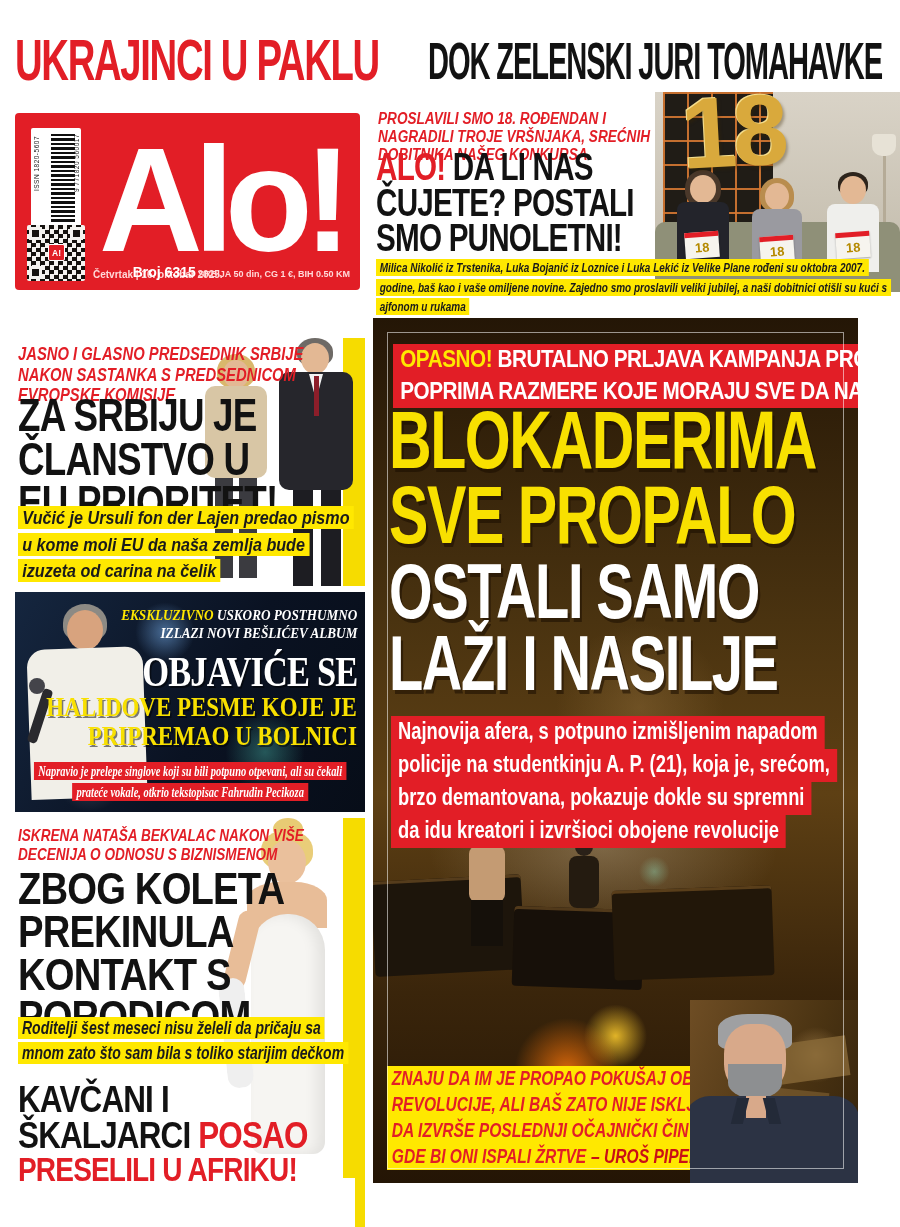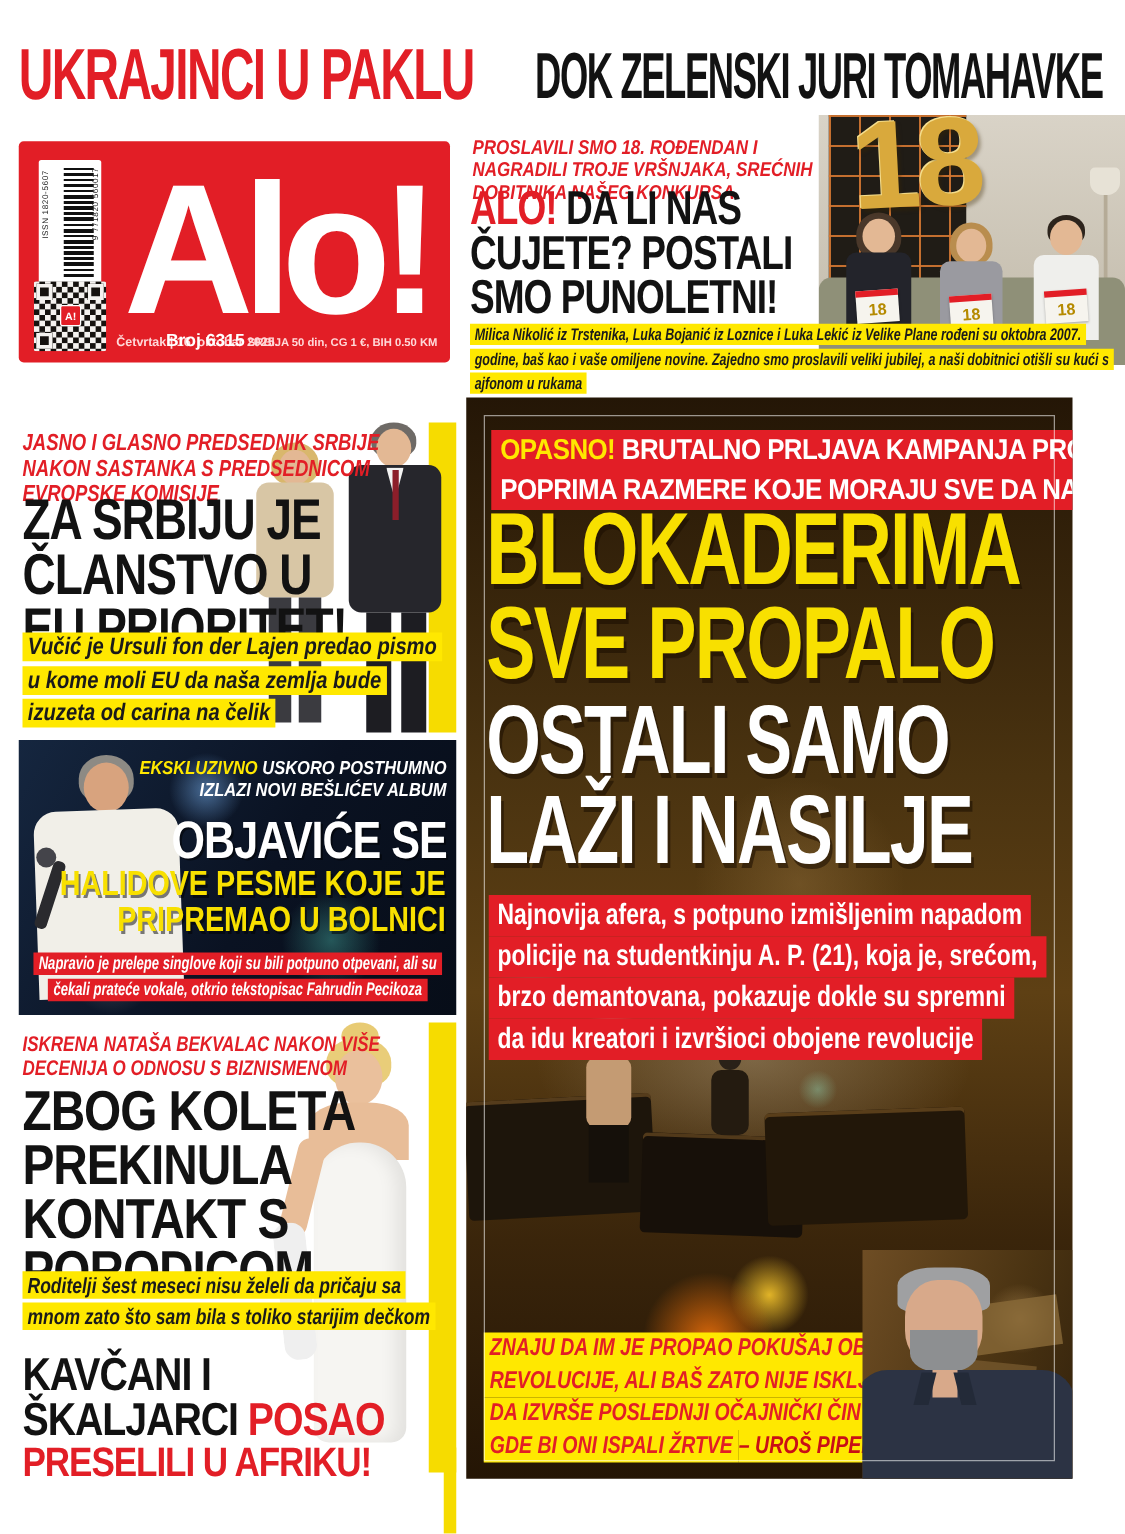--- a/index.html
+++ b/index.html
@@ -66,21 +66,21 @@
   
   .eu-kicker{left:18px;top:344px;width:420px;font-size:18.5px;transform:scaleX(.8);transform-origin:0 0;}
   .eu-headline{left:18px;top:394px;font-size:46px;transform:scaleX(.8);transform-origin:0 0;white-space:nowrap;}
   .eu-deck{left:18px;top:505px;width:400px;font-size:19px;line-height:1.4;transform:scaleX(.85);transform-origin:0 0;}
   .eu-photo{left:195px;top:338px;width:170px;height:248px;}
   .eu-stripe{position:absolute;right:0;top:0;width:22px;height:100%;background:#f6dc00;}
   .suit{position:absolute;}
 
   
   .halid{left:15px;top:592px;width:350px;height:220px;overflow:hidden;
-         background:linear-gradient(120deg,#15263f,#0a1222 55%,#070d18);}
+         background:linear-gradient(120deg,#15263f,#0a1222 55%,#070d18);font-family:Liberation Serif, serif;}
   .stage-light{position:absolute;border-radius:50%;}
   .hd-kicker{position:absolute;right:8px;top:14px;text-align:right;font-size:15px;font-style:italic;font-weight:700;
              color:#fff;line-height:1.2;transform:scaleX(.88);transform-origin:100% 0;white-space:nowrap;}
   .hd-kicker .lead{color:#ffe800;}
   .hd-white{position:absolute;right:8px;top:56px;font-size:42px;font-weight:700;color:#fff;letter-spacing:-1px;
             transform:scaleX(.82);transform-origin:100% 0;white-space:nowrap;text-shadow:2px 2px 0 rgba(0,0,0,.5);}
   .hd-yellow{position:absolute;right:8px;top:100px;font-size:28px;font-weight:700;color:#f8e000;line-height:1.05;
              text-align:right;transform:scaleX(.82);transform-origin:100% 0;white-space:nowrap;text-shadow:2px 2px 0 rgba(0,0,0,.5);}
   .hd-caption{position:absolute;left:6px;bottom:8px;width:470px;font-size:14.5px;line-height:1.5;text-align:center;
               transform:scaleX(.72);transform-origin:0 100%;}

